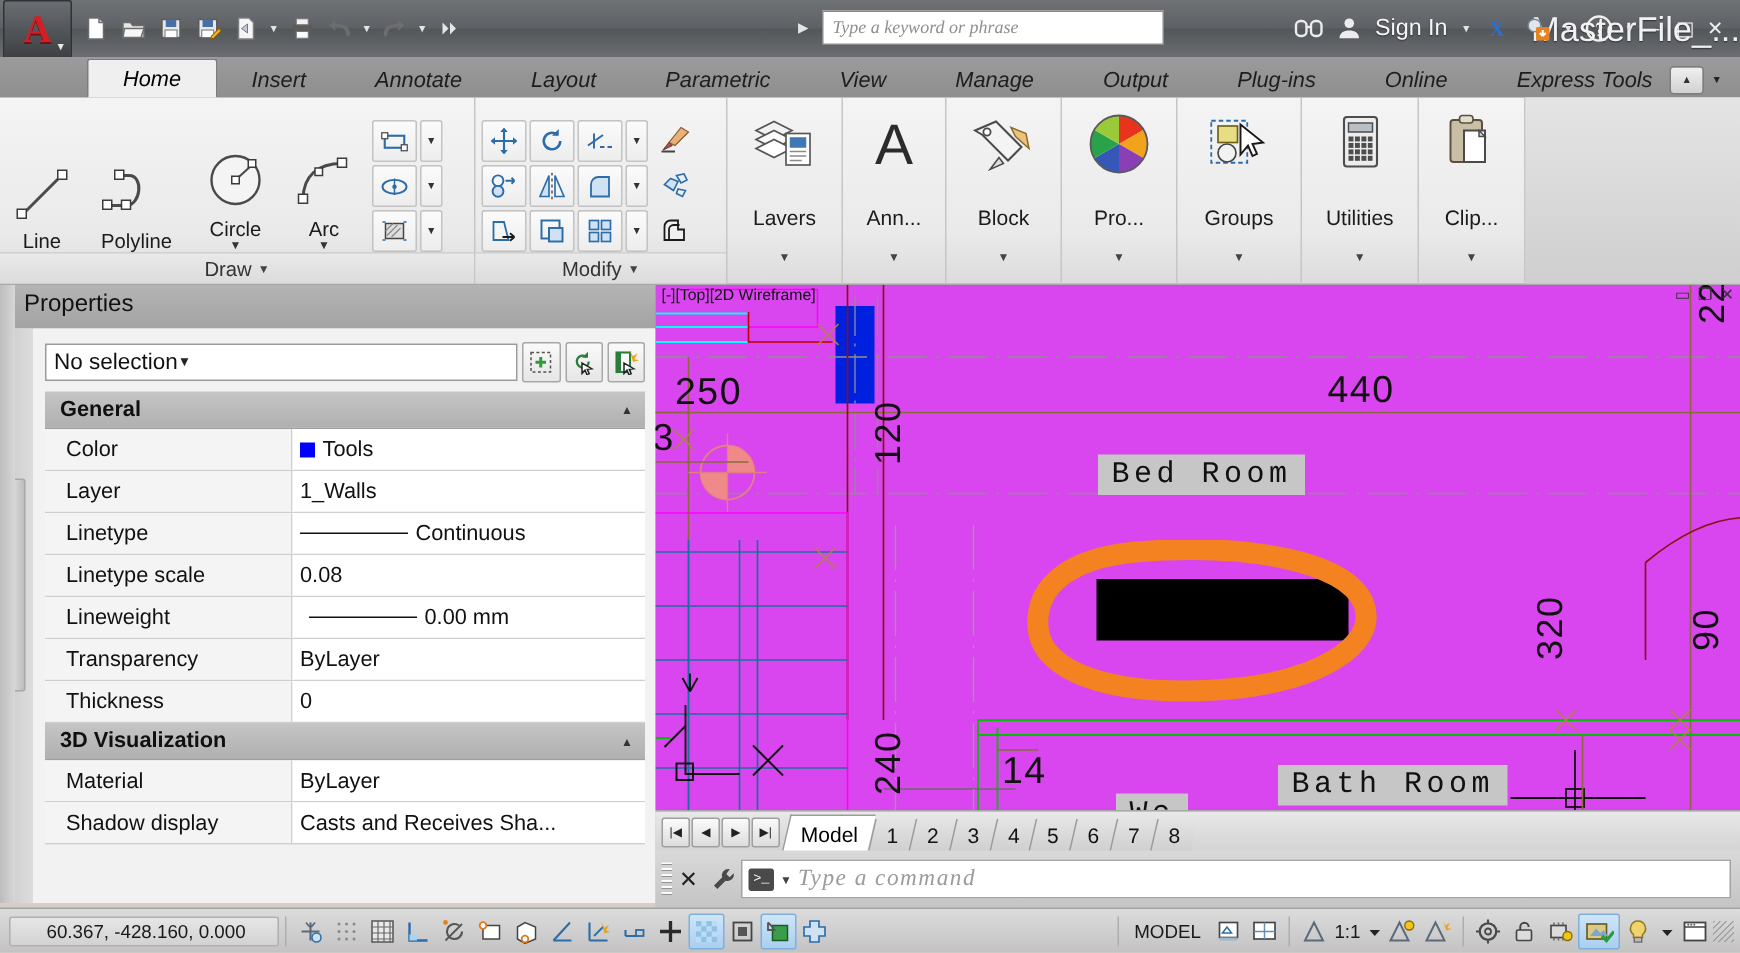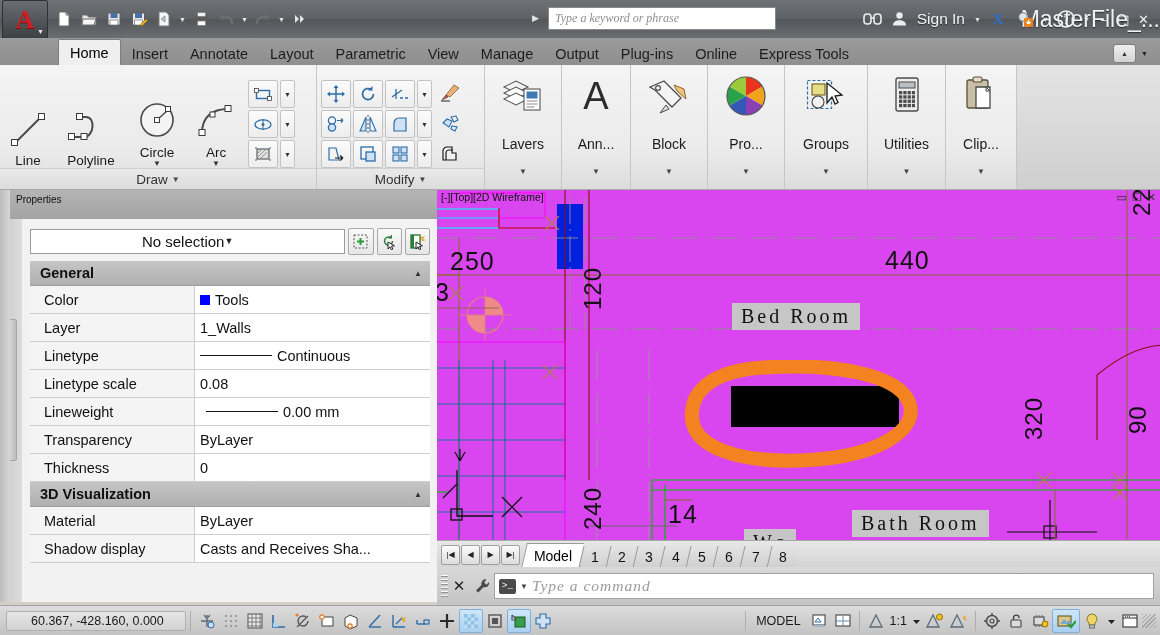--- a/index.html
+++ b/index.html
@@ -56,22 +56,22 @@
         font-size:13px;color:#f0f0f0;font-family:"DejaVu Sans",sans-serif;}
 
   
   .tabbar{
     position:absolute;left:0;top:38px;width:1160px;height:27px;
     background:linear-gradient(180deg,#9b9b9b,#8e8e8e);
     border-bottom:1px solid #6f6f6f;
   }
   .tabs{position:absolute;left:58px;top:0;height:27px;display:flex;align-items:flex-end;}
   .tab{
-    height:23px;padding:0 11px;font-size:14.5px;color:#1d1d1d;
-    display:flex;align-items:center;
+    height:23px;padding:0 23px;font-size:14.5px;color:#1d1d1d;
+    display:flex;align-items:center;font-style:italic;
   }
   .tab.active{
     background:#efefef;border:1px solid #7d7d7d;border-bottom:none;
     height:25px;border-radius:2px 2px 0 0;color:#000;
   }
   .tab-right{position:absolute;right:10px;top:3px;display:flex;align-items:center;gap:3px;}
   .minbtn{
     width:21px;height:17px;border:1px solid #7e7e7e;border-radius:3px;
     background:linear-gradient(180deg,#f0f0f0,#d2d2d2);
     display:flex;align-items:center;justify-content:center;font-size:7px;color:#333;
@@ -118,38 +118,38 @@
   
   .props{
     position:absolute;left:0;top:190px;width:437px;height:412px;
     background:#ededed;border-right:1px solid #9a9a9a;
   }
   .props-head{
     position:absolute;left:0;top:0;width:437px;height:29px;
     background:linear-gradient(180deg,#b4b4b4,#a3a3a3);
   }
   .props-head .ttl{
-    position:absolute;left:16px;top:4px;font-size:10px;color:#111;
+    position:absolute;left:16px;top:4px;font-size:16px;color:#111;
   }
   .props-grip{position:absolute;left:5px;top:5px;width:4px;height:18px;
     background:repeating-linear-gradient(180deg,#fff 0 1px,#8a8a8a 1px 2px,transparent 2px 4px);opacity:.85;}
   .vrail{
     position:absolute;left:0;top:29px;width:22px;height:383px;
     background:linear-gradient(90deg,#c9c9c9,#dcdcdc);border-right:1px solid #b2b2b2;
   }
   .vrail .bar{position:absolute;left:4px;top:100px;width:11px;height:140px;
     background:linear-gradient(90deg,#e8e8e8,#bdbdbd);border:1px solid #a8a8a8;border-radius:2px;}
   .props-inner{
     position:absolute;left:22px;top:29px;width:415px;height:383px;
     background:#f2f2f2;
   }
   .selrow{position:absolute;left:8px;top:9px;width:400px;height:26px;display:flex;align-items:center;gap:3px;}
   .selbox{
     width:325px;height:25px;background:#fff;border:1px solid #9b9b9b;
-    display:flex;align-items:center;justify-content:center;padding:0 5px;box-sizing:border-box;
+    display:flex;align-items:center;justify-content:flex-start;padding:0 5px;box-sizing:border-box;
   }
   .selbox .txt{font-size:15px;color:#111;}
   .selbox .cv{font-size:9px;color:#222;}
   .pbtn{
     width:24px;height:25px;border:1px solid #a8a8a8;border-radius:2px;
     background:linear-gradient(180deg,#fafafa,#e6e6e6);
     display:flex;align-items:center;justify-content:center;
   }
   .grid{position:absolute;left:8px;top:42px;width:400px;}
   .ghdr{
@@ -185,21 +185,21 @@
     font-family:"Liberation Sans",sans-serif;white-space:nowrap;z-index:6;}
   .vp-ctrl{position:absolute;right:4px;top:2px;display:flex;gap:5px;z-index:6;align-items:center;}
   .vp-ctrl div{font-size:11px;color:#333;line-height:10px;}
 
   .dimtxt{position:absolute;font-family:"Liberation Sans",sans-serif;color:#111;
     letter-spacing:1px;}
   .rot90{transform:rotate(-90deg);transform-origin:left top;}
   .roomlbl{
     position:absolute;background:#c6c6c6;color:#111;
     font-size:20px;letter-spacing:3px;padding:2px 9px;white-space:nowrap;
-    font-family:Liberation Serif, serif;
+    font-family:Liberation Mono, monospace;
   }
   .blackbar{position:absolute;background:#000;}
   .ormark{position:absolute;pointer-events:none;}
 
   
   .tabstrip{
     position:absolute;left:437px;top:540px;width:723px;height:27px;
     background:linear-gradient(180deg,#e8e8e8,#d3d3d3);
     border-top:1px solid #a7a7a7;display:flex;align-items:center;
   }

